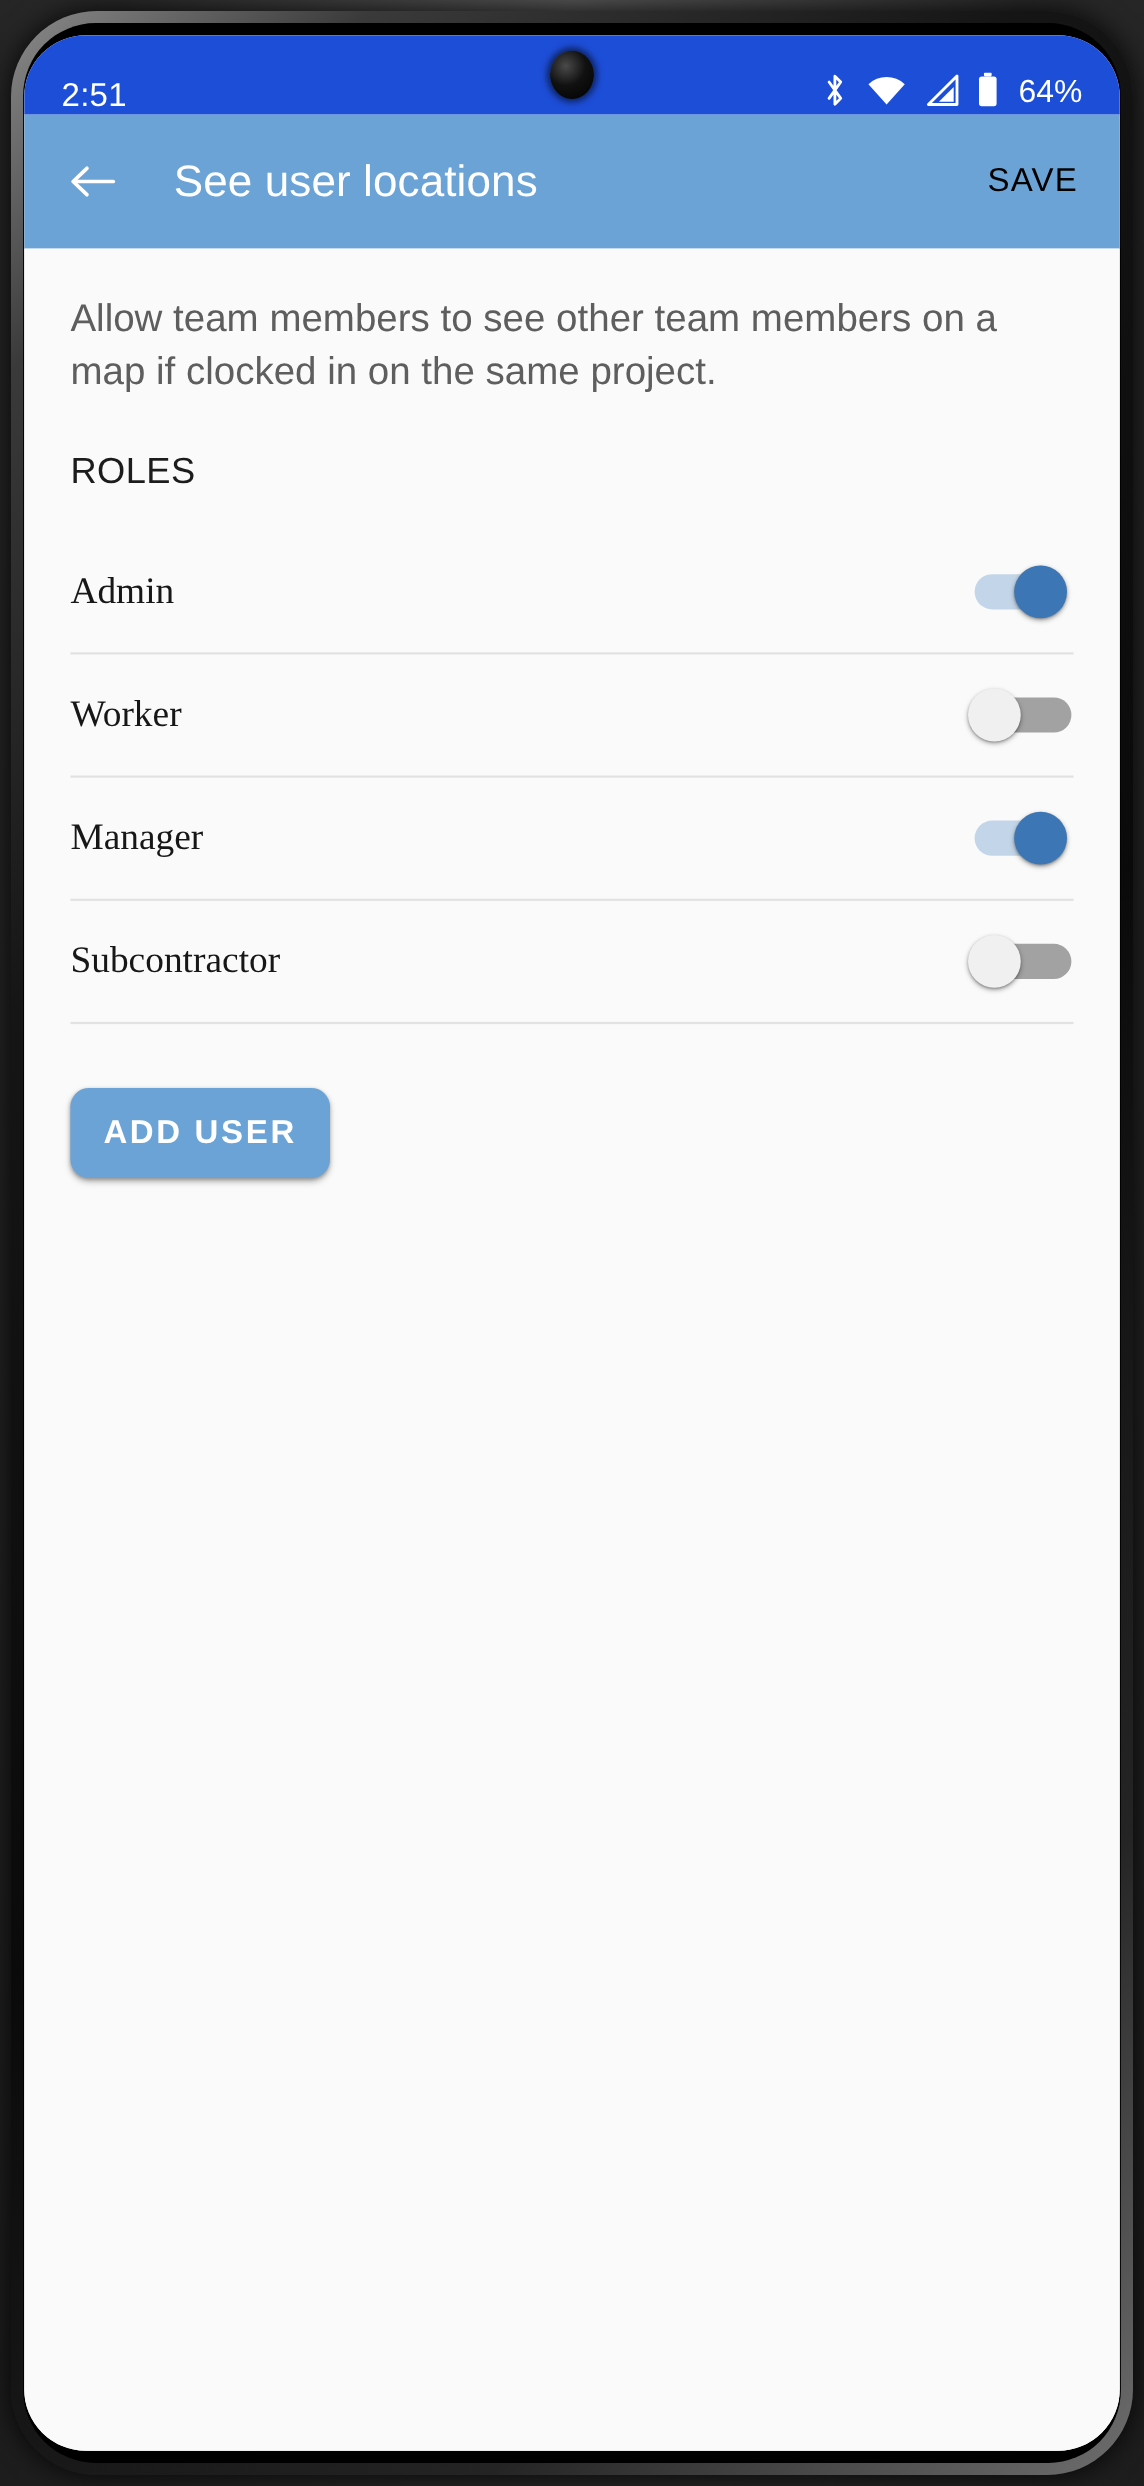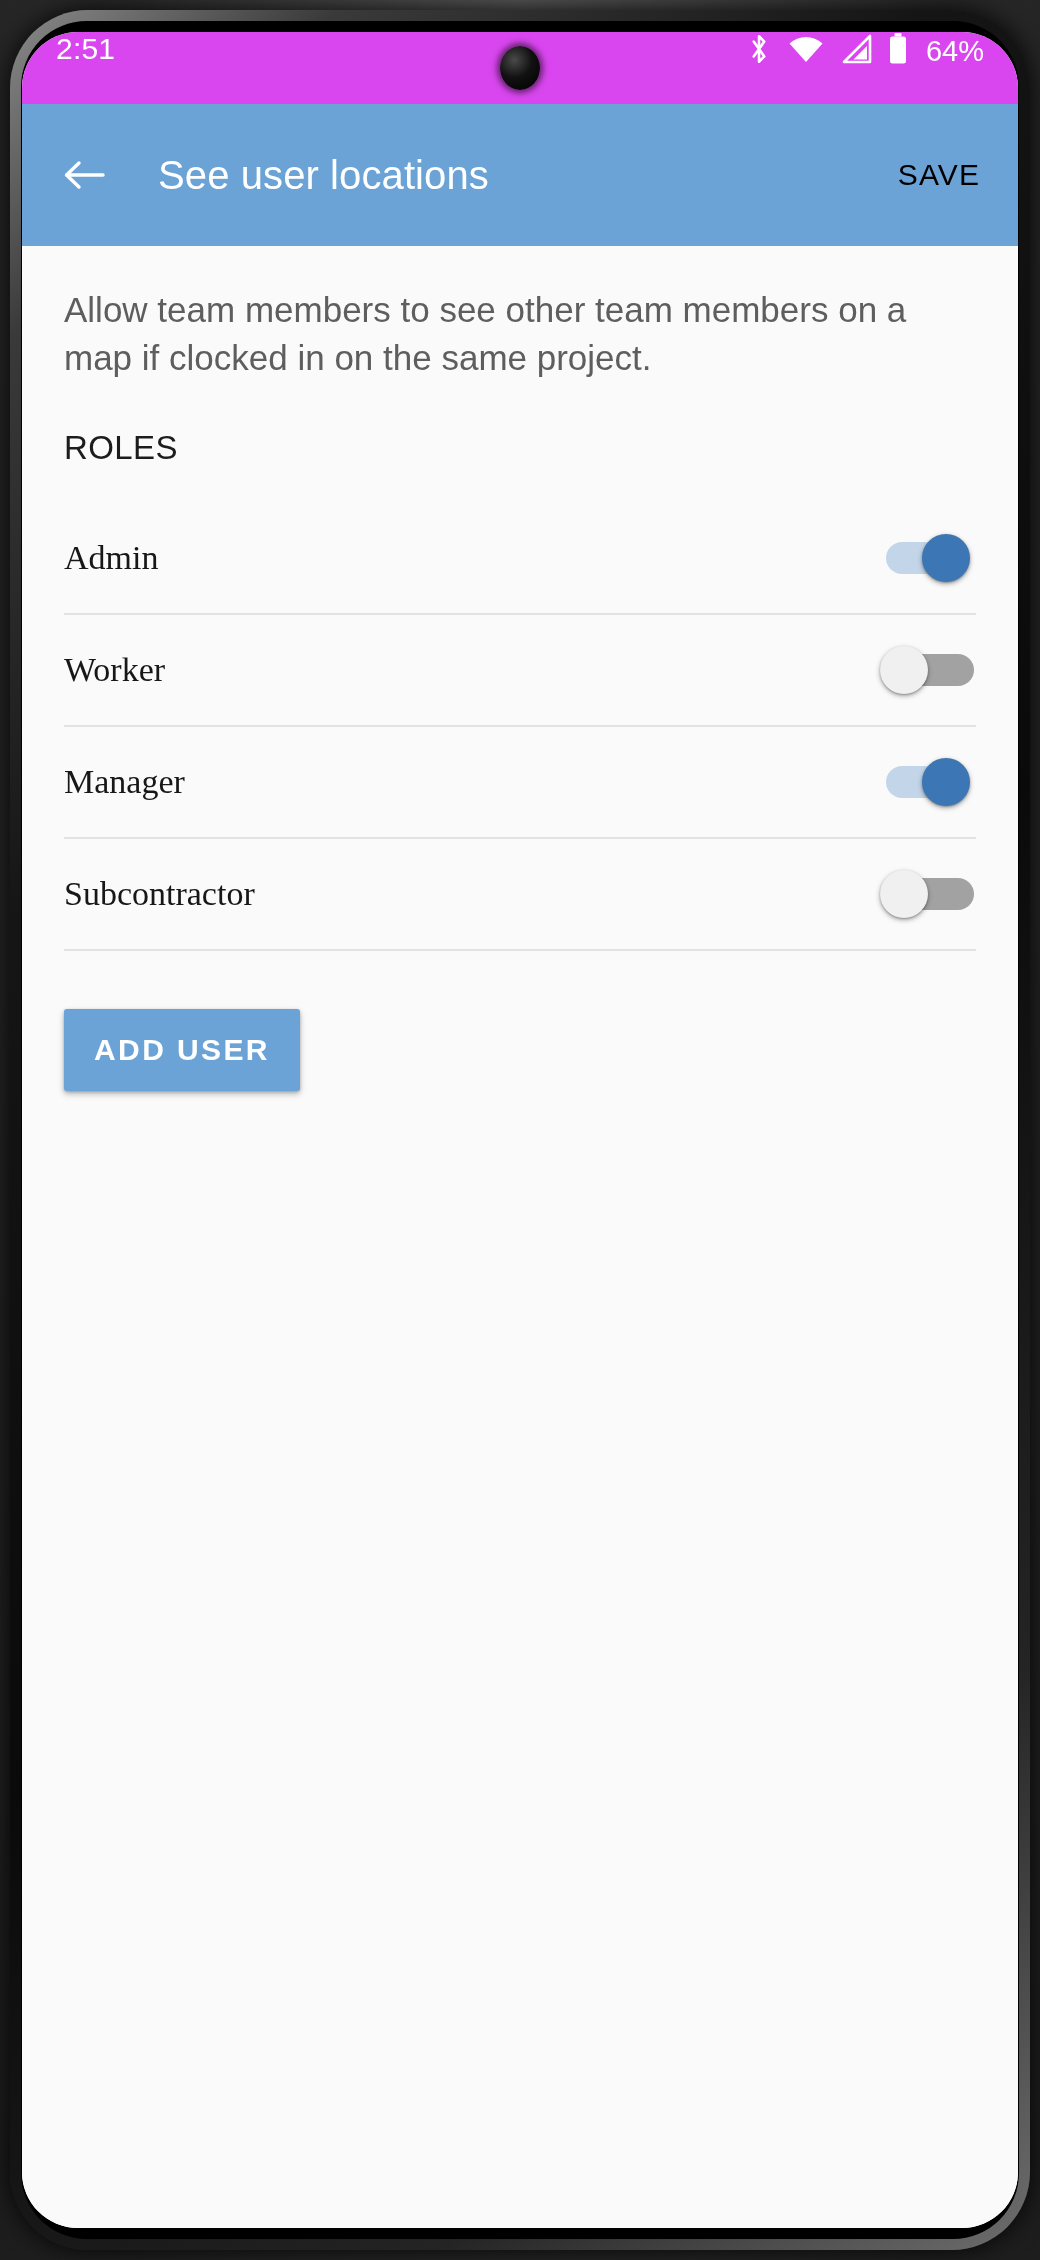--- a/index.html
+++ b/index.html
@@ -28,39 +28,39 @@
     position:absolute; left:21px; top:21px; width:998px; height:2218px;
     border-radius:66px; background:#000;
   }
   #screen{
     position:absolute; left:22px; top:32px; width:996px; height:2196px;
     border-radius:56px; overflow:hidden; background:#fafafa;
   }
 
   
   #status-bar{
-    position:relative; height:72px; background:#d946ef;
-    display:flex; align-items:flex-start; padding:0 34px;
+    position:relative; height:72px; background:#1d4ed8;
+    display:flex; align-items:flex-end; padding:0 34px;
   }
   #status-clock{ color:#fff; font-size:30px; font-weight:500; letter-spacing:.2px; }
   #status-icons{
     margin-left:auto; display:flex; align-items:center; gap:16px;
   }
   .sicon{ display:block; }
   #battery-pct{ color:#fff; font-size:29px; font-weight:500; margin-left:2px; }
   #camera-punch{
     position:absolute; left:50%; top:50%; transform:translate(-50%,-50%);
     width:40px; height:44px; border-radius:50%;
     background:radial-gradient(circle at 36% 32%, #4a4a4a 0%, #111 45%, #000 100%);
     box-shadow:0 0 6px 3px rgba(0,0,0,.55);
   }
 
   
   #app-bar{
-    height:142px; background:#6ba3d6;
+    height:122px; background:#6ba3d6;
     display:flex; align-items:center; padding:0 34px;justify-content:center;
   }
   #back-button{ width:56px; height:56px; display:flex; align-items:center; justify-content:center; flex:0 0 auto; }
   #app-title{
     color:#fff; font-size:40px; font-weight:500; margin-left:46px;
     white-space:nowrap; letter-spacing:.1px;
   }
   #save-button{
     margin-left:auto; color:#000000; font-size:30px; font-weight:500; letter-spacing:1.1px;
     padding:10px 4px;
@@ -98,21 +98,21 @@
   .switch.off .thumb{ left:0;    background:#f0f0f0; }
 
   
   #users-desc{
     color:#6a6a6a; font-size:30px; line-height:1.42; padding:22px 42px 0 42px;
   }
   #add-user-button{
     margin:58px 0 0 42px; display:inline-block;
     background:#6ba3d6; color:#fff;
     font-size:30px; font-weight:600; letter-spacing:2.4px;
-    padding:24px 30px; border-radius:3px;
+    padding:24px 30px; border-radius:17px;
     box-shadow:0 3px 6px rgba(0,0,0,.26), 0 1px 3px rgba(0,0,0,.20);
   }
 
   
   #nav-bar{
     height:110px; background:#000; display:flex;
     align-items:center; justify-content:center;
   }
   #gesture-pill{ width:240px; height:12px; border-radius:6px; background:#ededed; }
 </style>

